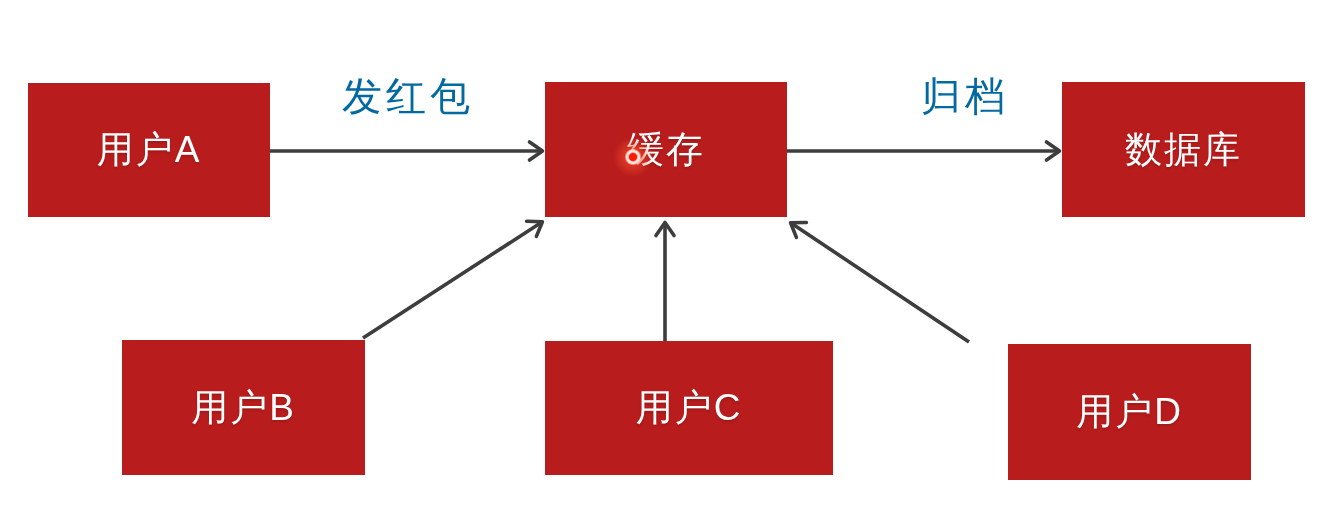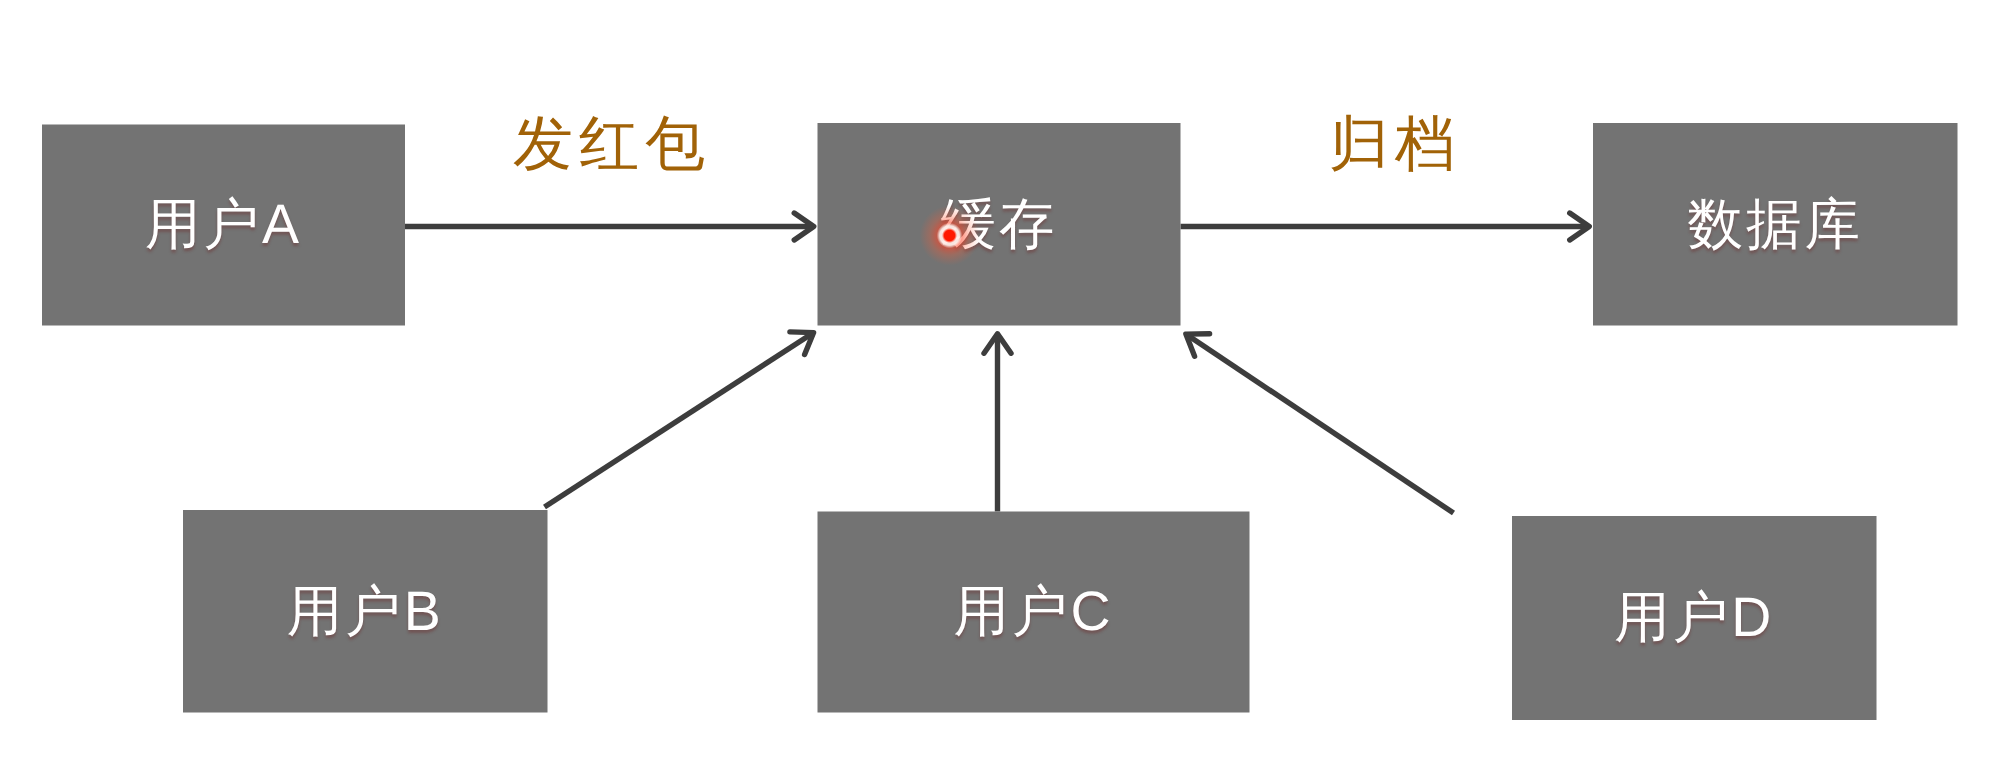--- a/index.html
+++ b/index.html
@@ -17,35 +17,35 @@
   }
   .arrows {
     position: absolute;
     left: 0; top: 0;
     width: 1343px;
     height: 506px;
     pointer-events: none;
   }
   .node {
     position: absolute;
-    background: #737373;
+    background: #b91c1c;
     color: #ffffff;
     display: flex;
     align-items: center;
     justify-content: center;
     font-size: 37px;
     letter-spacing: 2px;
     text-shadow: 0 2px 2px rgba(110, 25, 25, 0.35);
     cursor: default;
     user-select: none;
   }
   .edge-label {
     position: absolute;
     transform: translate(-50%, -50%);
-    color: #a16207;
+    color: #0369a1;
     font-size: 40px;
     letter-spacing: 4px;
     white-space: nowrap;
     user-select: none;
   }
   .click-indicator {
     position: absolute;
     width: 44px;
     height: 44px;
     left: 611px;
@@ -86,17 +86,17 @@
   <div class="node" style="left:122px;  top:340px; width:243px; height:135px;">用户B</div>
 
   <div class="node" style="left:1062px; top:82px;  width:243px; height:135px;">数据库</div>
 
   <div class="node" style="left:545px;  top:341px; width:288px; height:134px;">用户C</div>
 
   <div class="node" style="left:1008px;  top:344px; width:243px; height:136px;">用户D</div>
 
   <div class="edge-label" style="left:408px; top:96px;">发红包</div>
 
-  <div class="edge-label" style="left:930px; top:96px;">归档</div>
+  <div class="edge-label" style="left:965px; top:96px;">归档</div>
 
   <div class="click-indicator"></div>
 
 </div>
 
 </body></html>

